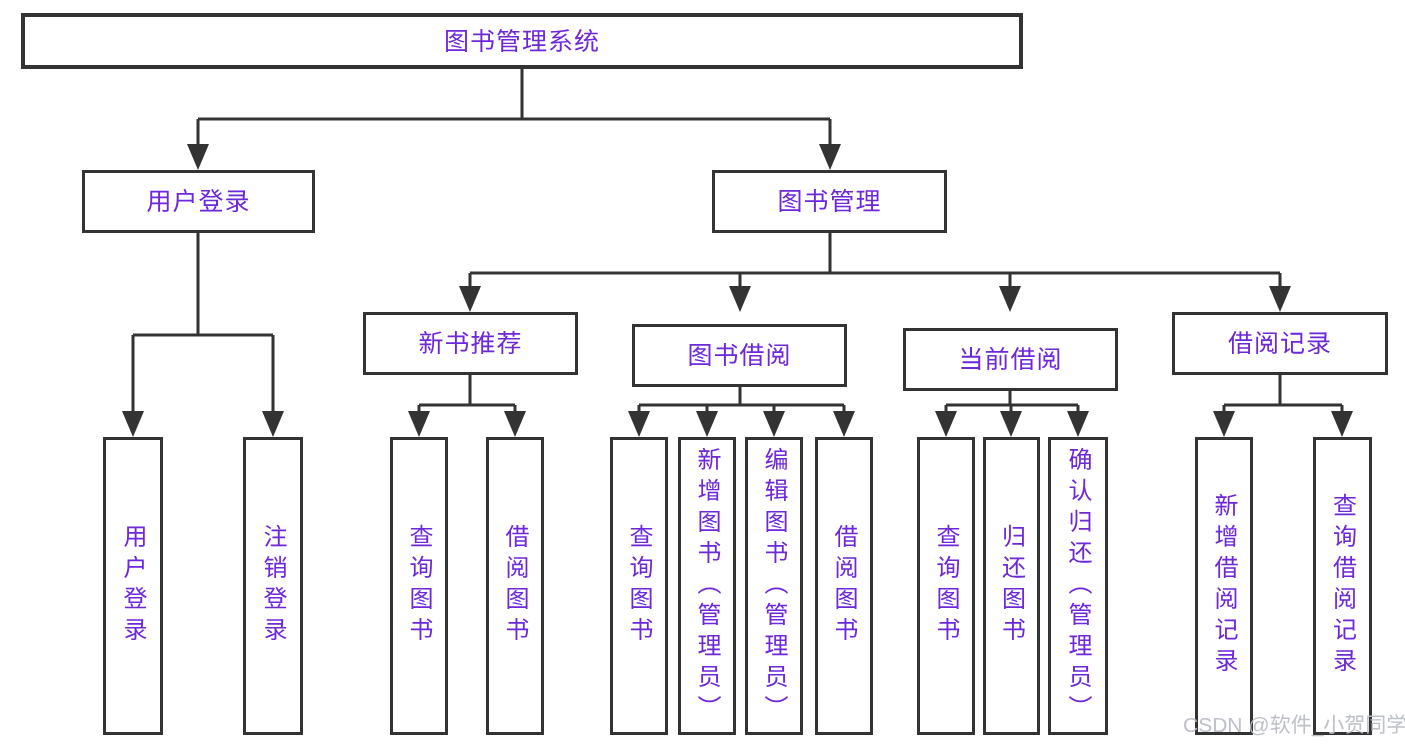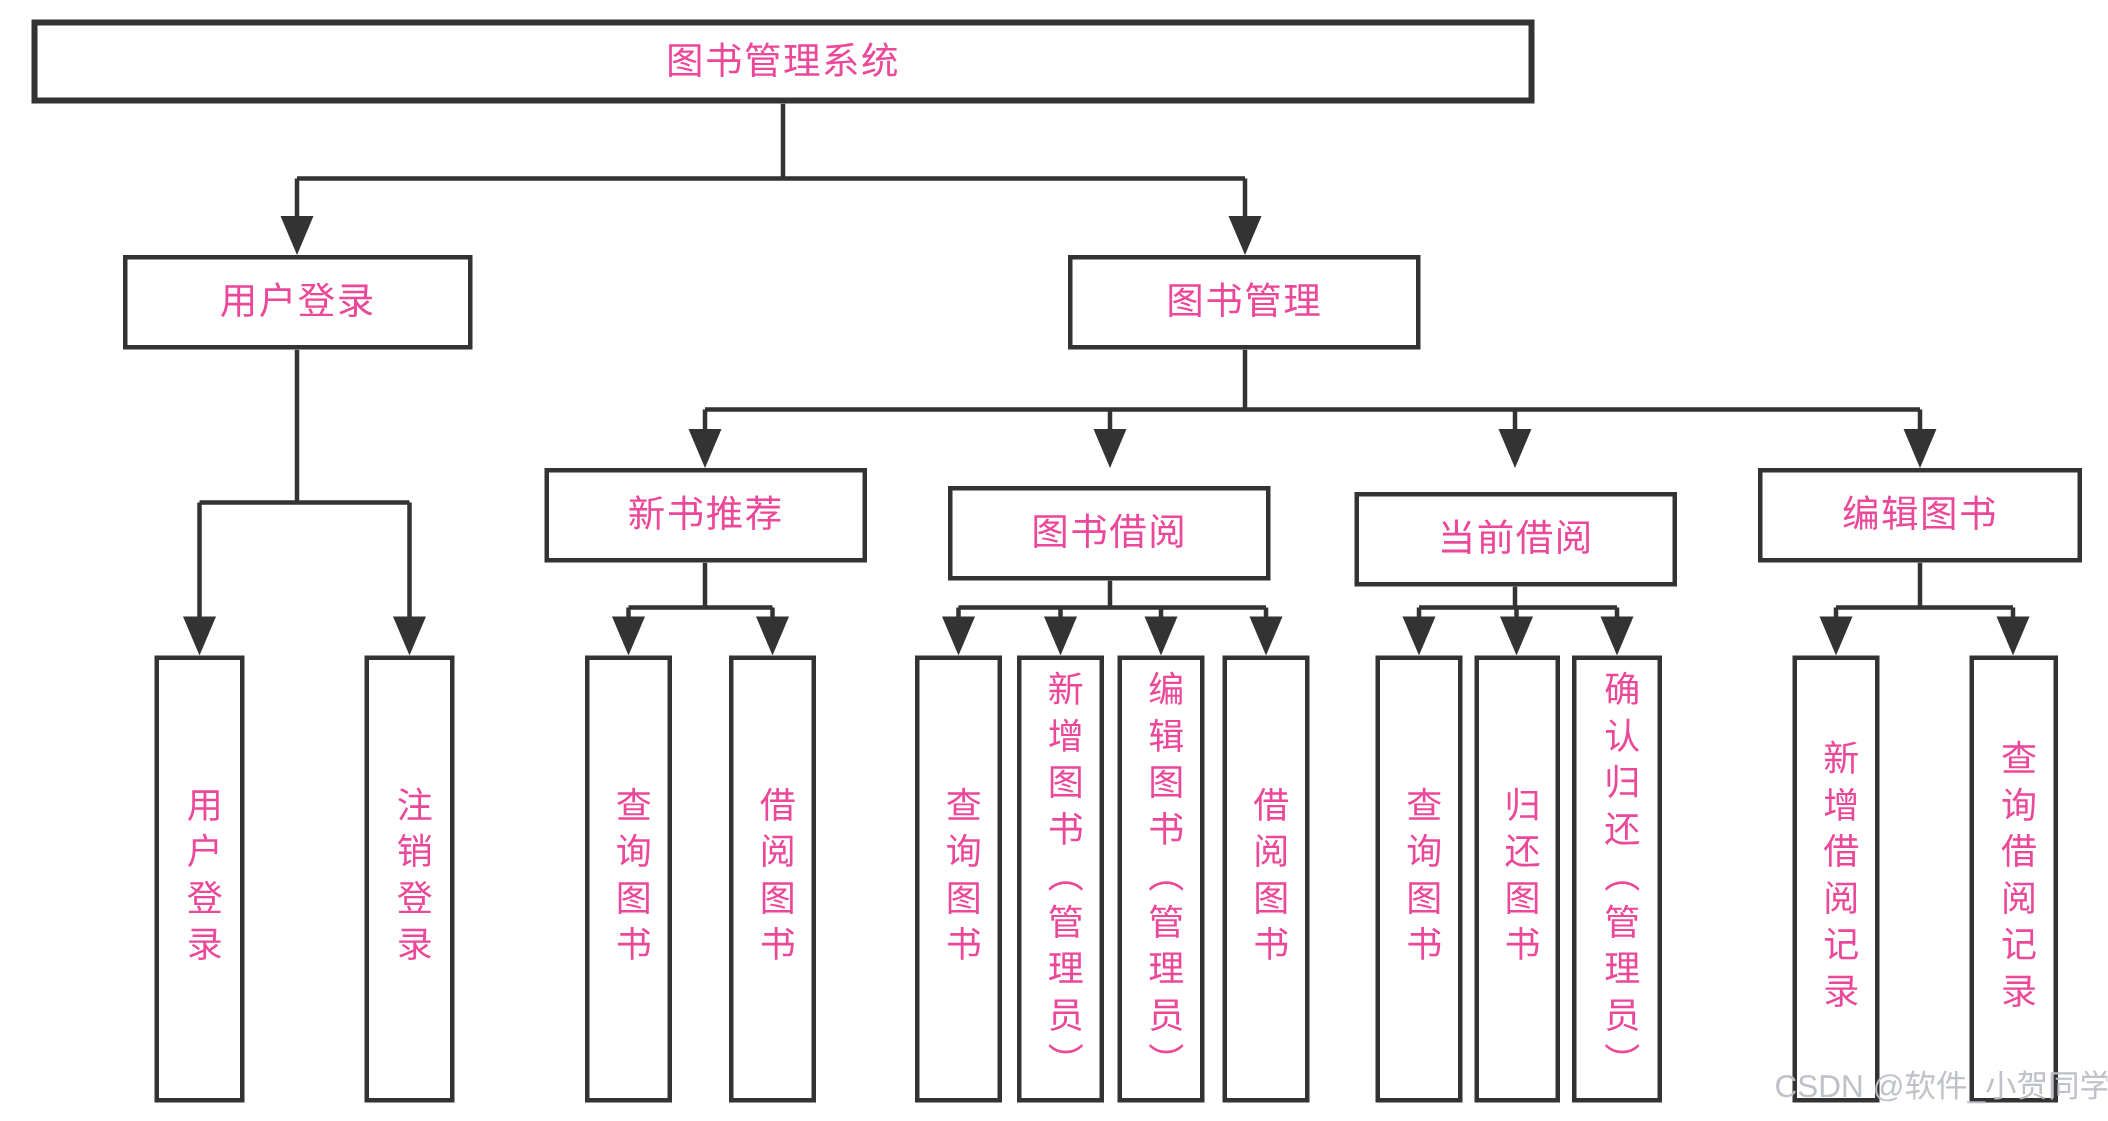--- a/index.html
+++ b/index.html
@@ -24,21 +24,21 @@
     z-index: 1;
   }
   .node {
     position: absolute;
     box-sizing: border-box;
     background: #ffffff;
     border: 3px solid #333333;
     display: flex;
     align-items: center;
     justify-content: center;
-    color: #ec4899;
+    color: #6d28d9;
     z-index: 2;
   }
   .node.root { border-width: 4px; }
   .h-node .label {
     font-size: 25px;
     line-height: 1;
     letter-spacing: 1px;
     white-space: nowrap;
   }
   .v-node .label {
@@ -110,21 +110,21 @@
   <div class="node h-node" style="left:363px; top:312px; width:215px; height:63px;">
     <span class="label">新书推荐</span>
   </div>
   <div class="node h-node" style="left:632px; top:324px; width:215px; height:63px;">
     <span class="label">图书借阅</span>
   </div>
   <div class="node h-node" style="left:903px; top:328px; width:215px; height:63px;">
     <span class="label">当前借阅</span>
   </div>
   <div class="node h-node" style="left:1172px; top:312px; width:216px; height:63px;">
-    <span class="label">编辑图书</span>
+    <span class="label">借阅记录</span>
   </div>
 
   <div class="node v-node" style="left:103px; top:437px; width:60px; height:298px;">
     <span class="label">用户登录</span>
   </div>
   <div class="node v-node" style="left:243px; top:437px; width:60px; height:298px;">
     <span class="label">注销登录</span>
   </div>
 
   <div class="node v-node" style="left:390px; top:437px; width:58px; height:298px;">

